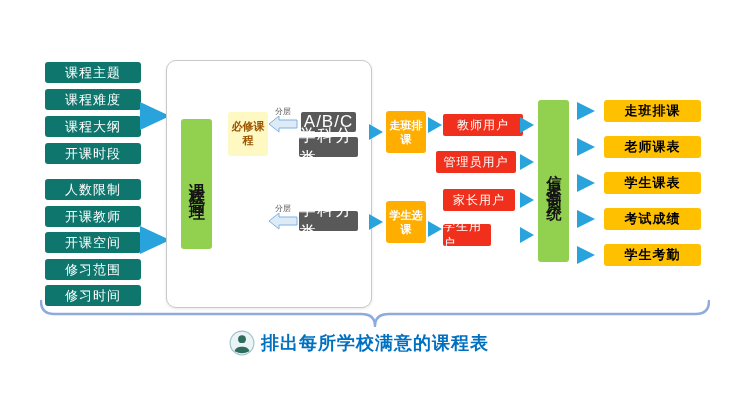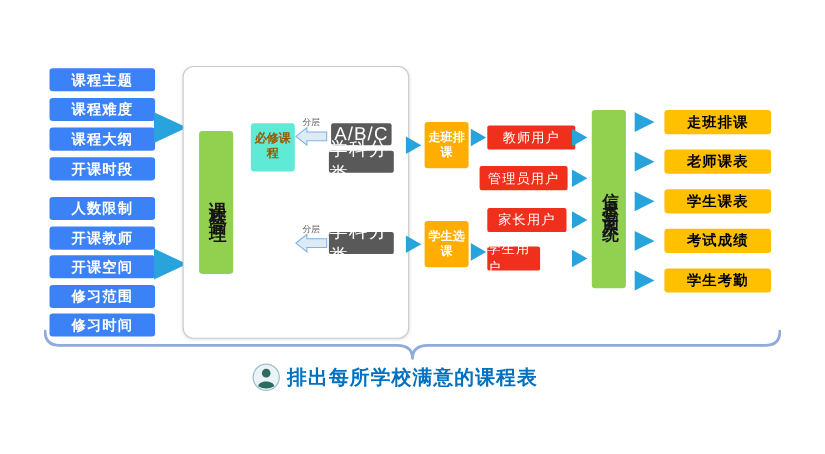--- a/index.html
+++ b/index.html
@@ -2,27 +2,27 @@
 <html><head>
 <meta charset="utf-8">
 <style>
   html,body{margin:0;padding:0;background:#fff;}
   .canvas{position:relative;width:750px;height:413px;background:#fff;overflow:hidden;
           font-family:"Liberation Sans","DejaVu Sans",sans-serif;}
   .title{position:absolute;top:3px;left:0;width:100%;text-align:center;
          font-size:31px;font-weight:bold;color:#000;letter-spacing:3px;}
   .box{position:absolute;display:flex;align-items:center;justify-content:center;
        box-sizing:border-box;}
-  .in-box{left:45px;width:96px;height:21px;background:#3b82f6;color:#fff;
-          font-size:13px;font-weight:bold;border-radius:3px;letter-spacing:1px;}
+  .in-box{left:45px;width:96px;height:21px;background:#0f766e;color:#fff;
+          font-size:13px;font-weight:normal;border-radius:3px;letter-spacing:1px;}
   .out-box{left:604px;width:97px;height:22px;background:#FFC000;color:#000;
            font-size:13px;font-weight:bold;border-radius:3px;letter-spacing:1px;}
   .red-box{height:22px;background:#F0301D;color:#fff;font-size:12px;border-radius:2px;letter-spacing:1px;}
   .dark-box{background:#595959;color:#fff;font-size:17px;border-radius:2px;letter-spacing:1px;}
-  .pale{background:#5eead4;color:#9C5400;font-size:11px;font-weight:bold;border-radius:3px;
+  .pale{background:#fef9c3;color:#9C5400;font-size:11px;font-weight:bold;border-radius:3px;
         text-align:center;line-height:1.25;}
   .sched{background:#FFAE00;color:#fff;font-size:11px;font-weight:bold;border-radius:3px;
          text-align:center;line-height:1.3;}
   .vgreen{background:#92D050;color:#151515;font-weight:bold;writing-mode:vertical-rl;
           border-radius:3px;}
   .vg1{font-size:16px;letter-spacing:7px;}
   .vg2{font-size:15px;letter-spacing:6px;}
   .panel{position:absolute;left:166px;top:60px;width:204px;height:246px;background:#fff;
          border:1px solid #C9C9C9;border-radius:10px;box-shadow:0 1px 3px rgba(0,0,0,0.10);}
   .arr{position:absolute;width:0;height:0;border-style:solid;

